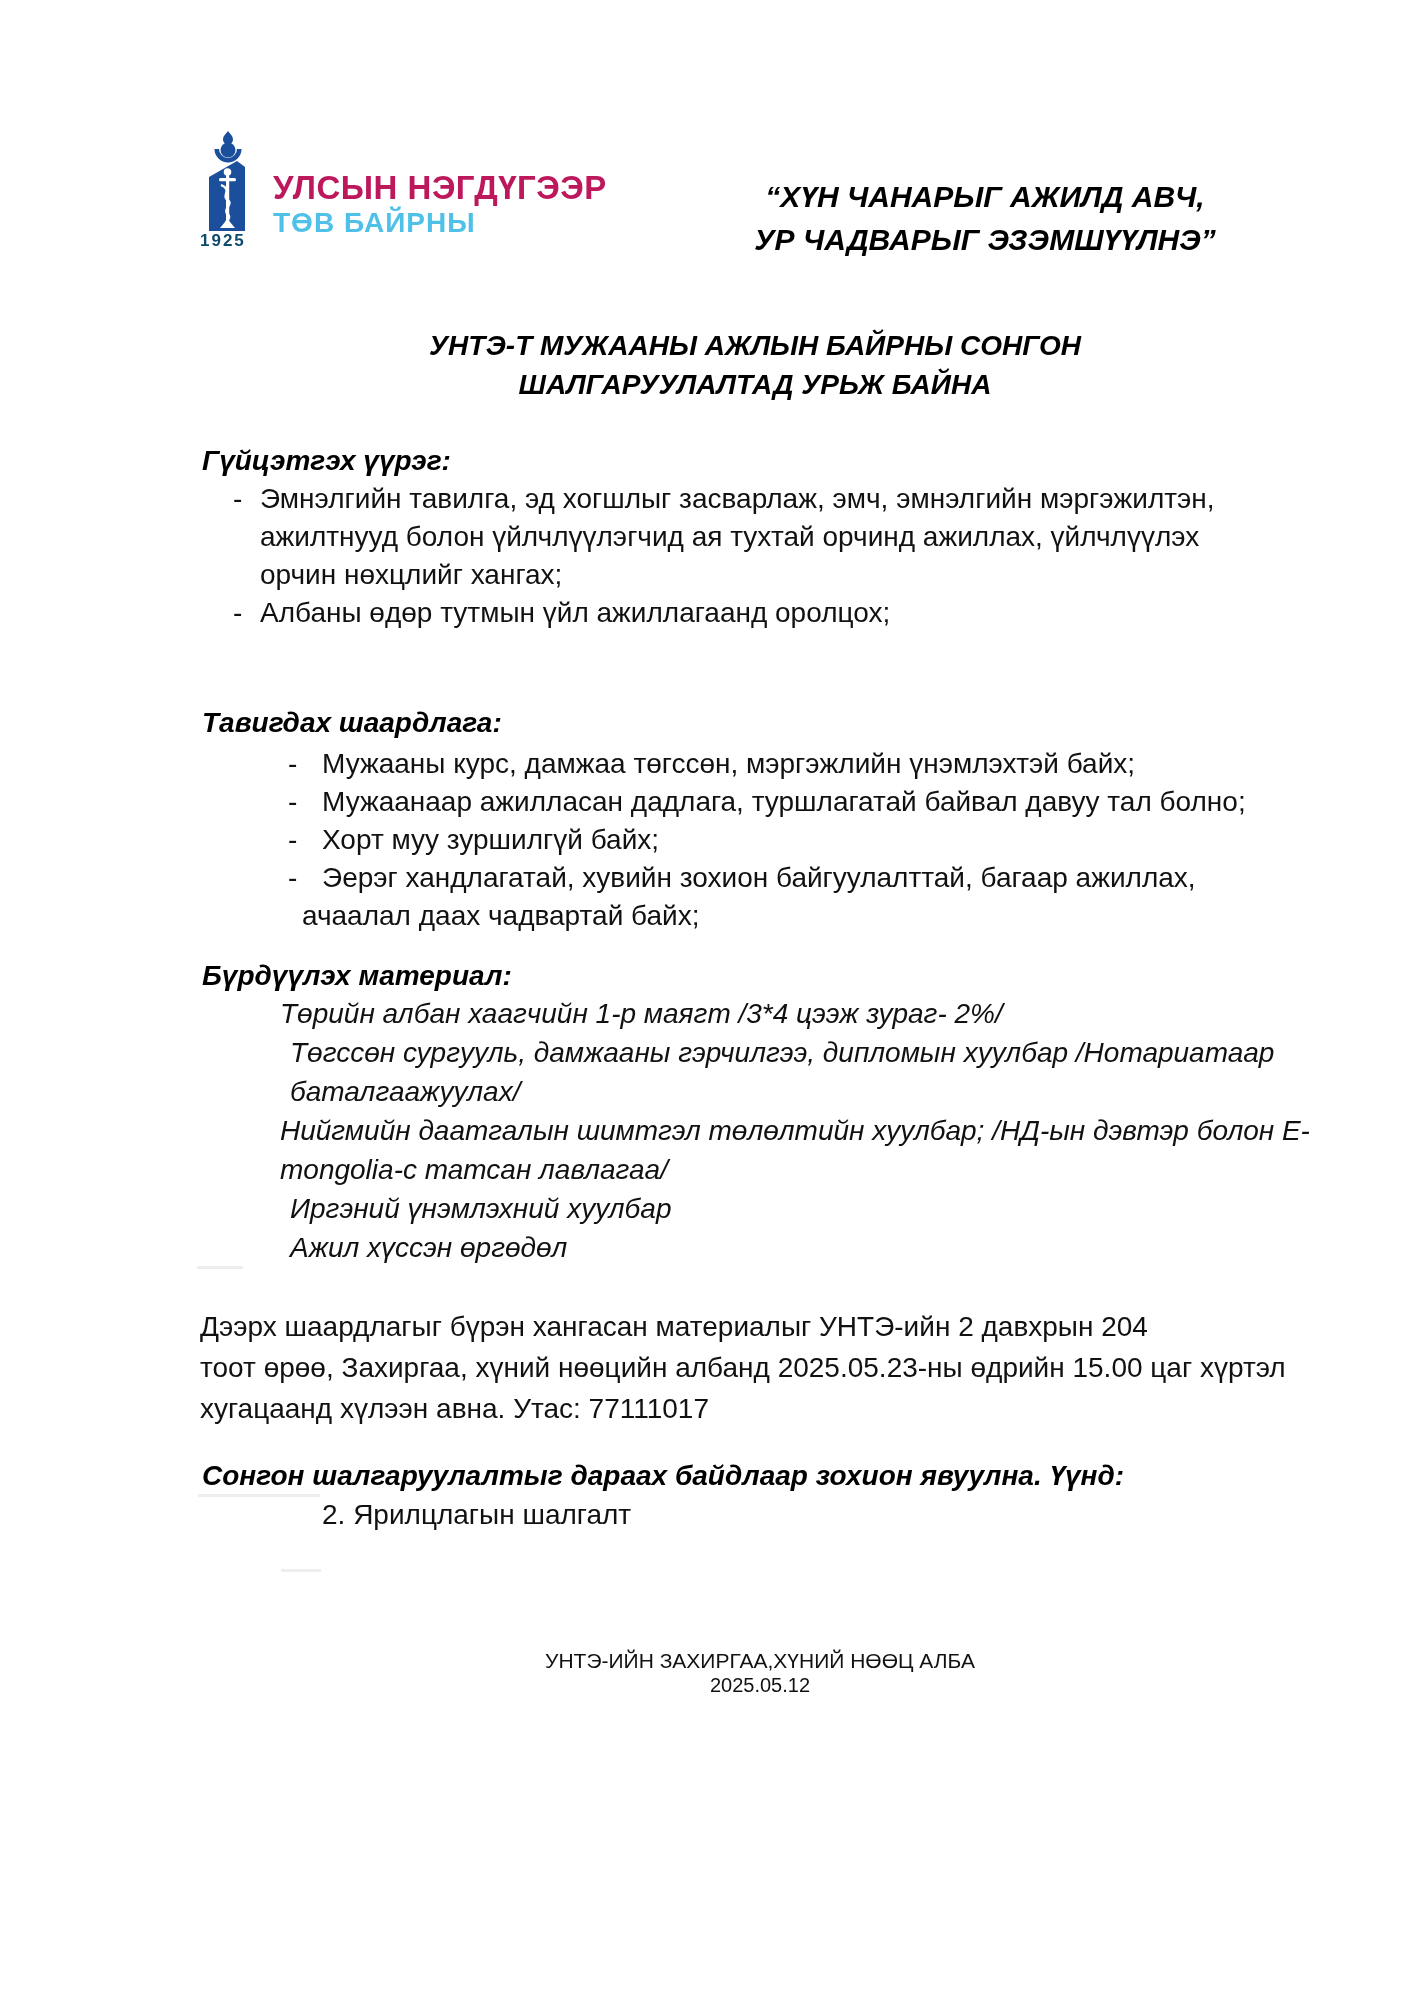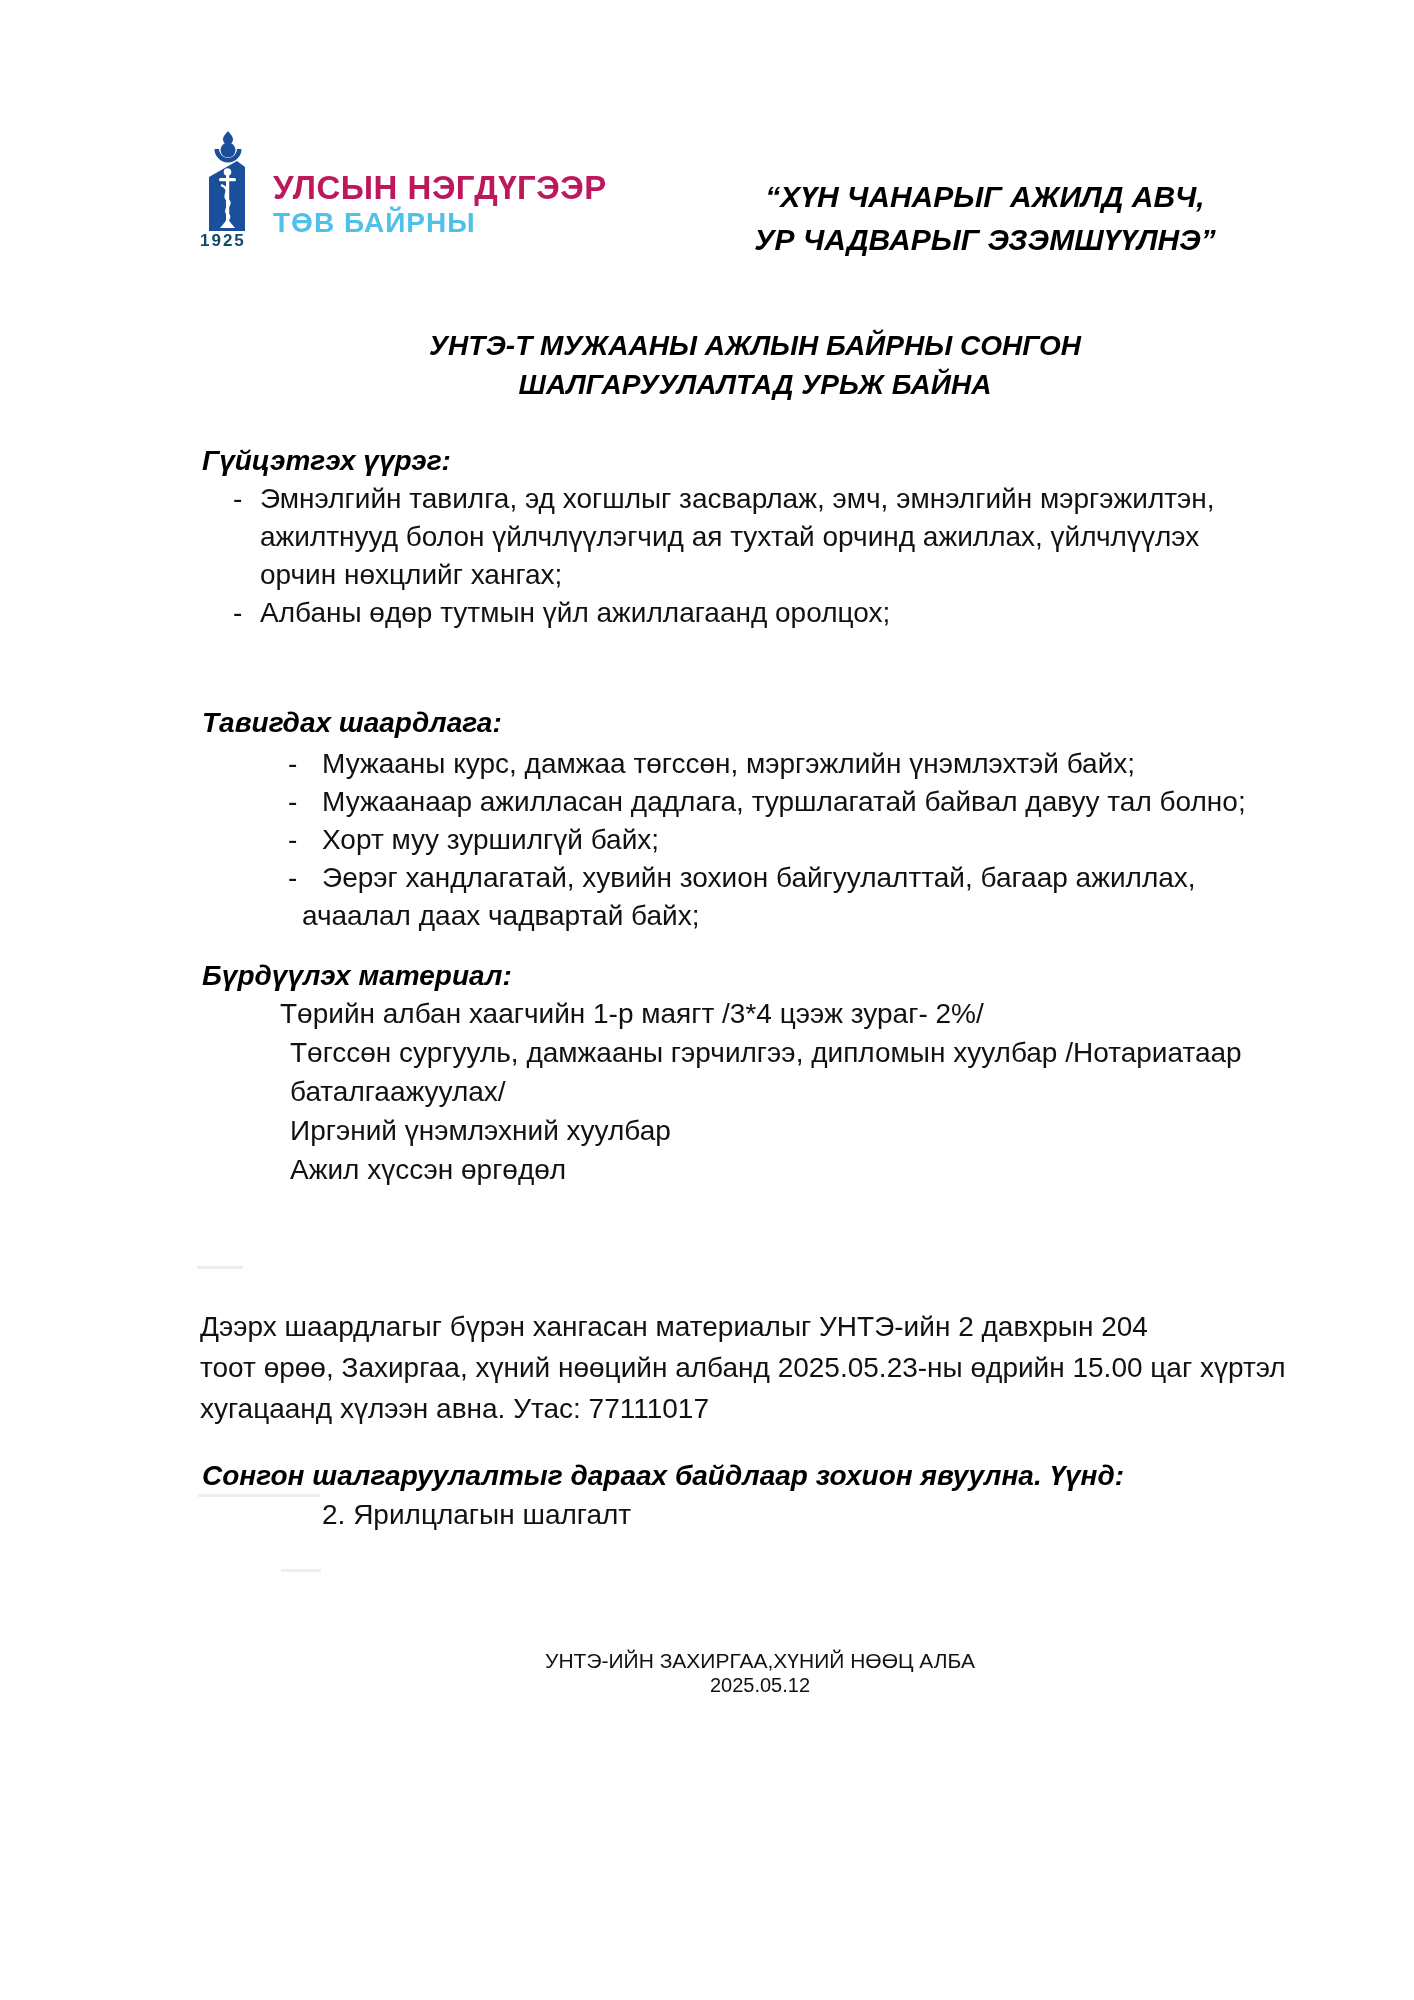--- a/index.html
+++ b/index.html
@@ -37,21 +37,21 @@
   ul.dash-list{list-style:none;margin:0;padding:0;}
   ul.dash-list li{display:flex;align-items:flex-start;font-size:28px;line-height:38px;}
   ul.dash-list .dash{flex:0 0 auto;}
   ul.dash-list .txt{white-space:pre-line;}
   .duties-list{left:233px;top:480px;width:1120px;}
   .duties-list .dash{width:27px;}
   .req-list{left:288px;top:745px;width:1080px;}
   .req-list .dash{width:34px;}
   .req-list .outdent{margin-left:-20px;text-indent:20px;}
   .mat-list{left:280px;top:994px;width:1080px;font-size:28px;line-height:39px;}
-  .mat-list .mat-item{white-space:pre-line;}
+  .mat-list .mat-item{white-space:pre-line;font-style:italic;}
   .mat-list .mat-item.shift{padding-left:10px;}
   .submission{left:200px;top:1306px;width:1160px;
     font-size:28px;line-height:41px;white-space:pre-line;}
   .sel-list{left:322px;top:1497px;width:900px;font-size:28px;line-height:35px;}
   
   .footer{left:160px;top:1648px;width:1200px;text-align:center;line-height:25px;}
   .footer-org{font-size:21px;}
   .footer-date{font-size:20px;}
   
   .artifact{background:#eeeeee;height:3px;}
@@ -121,20 +121,22 @@
       <span class="txt outdent">Эерэг хандлагатай, хувийн зохион байгуулалттай, багаар ажиллах,
 ачаалал даах чадвартай байх;</span>
     </li>
   </ul>
 
   <div class="abs sec-h h-mat">Бүрдүүлэх материал:</div>
   <div class="abs mat-list">
     <div class="mat-item">Төрийн албан хаагчийн 1-р маягт /3*4 цээж зураг- 2%/</div>
     <div class="mat-item shift">Төгссөн сургууль, дамжааны гэрчилгээ, дипломын хуулбар /Нотариатаар
 баталгаажуулах/</div>
+    <div class="mat-item">Нийгмийн даатгалын шимтгэл төлөлтийн хуулбар; /НД-ын дэвтэр болон E-
+mongolia-с татсан лавлагаа/</div>
     <div class="mat-item shift">Иргэний үнэмлэхний хуулбар</div>
     <div class="mat-item shift">Ажил хүссэн өргөдөл</div>
   </div>
 
   <div class="abs submission">Дээрх шаардлагыг бүрэн хангасан материалыг УНТЭ-ийн 2 давхрын 204
 тоот өрөө, Захиргаа, хүний нөөцийн албанд 2025.05.23-ны өдрийн 15.00 цаг хүртэл
 хугацаанд хүлээн авна. Утас: 77111017</div>
 
   <div class="abs sec-h h-sel">Сонгон шалгаруулалтыг дараах байдлаар зохион явуулна. Үүнд:</div>
   <div class="abs sel-list">

